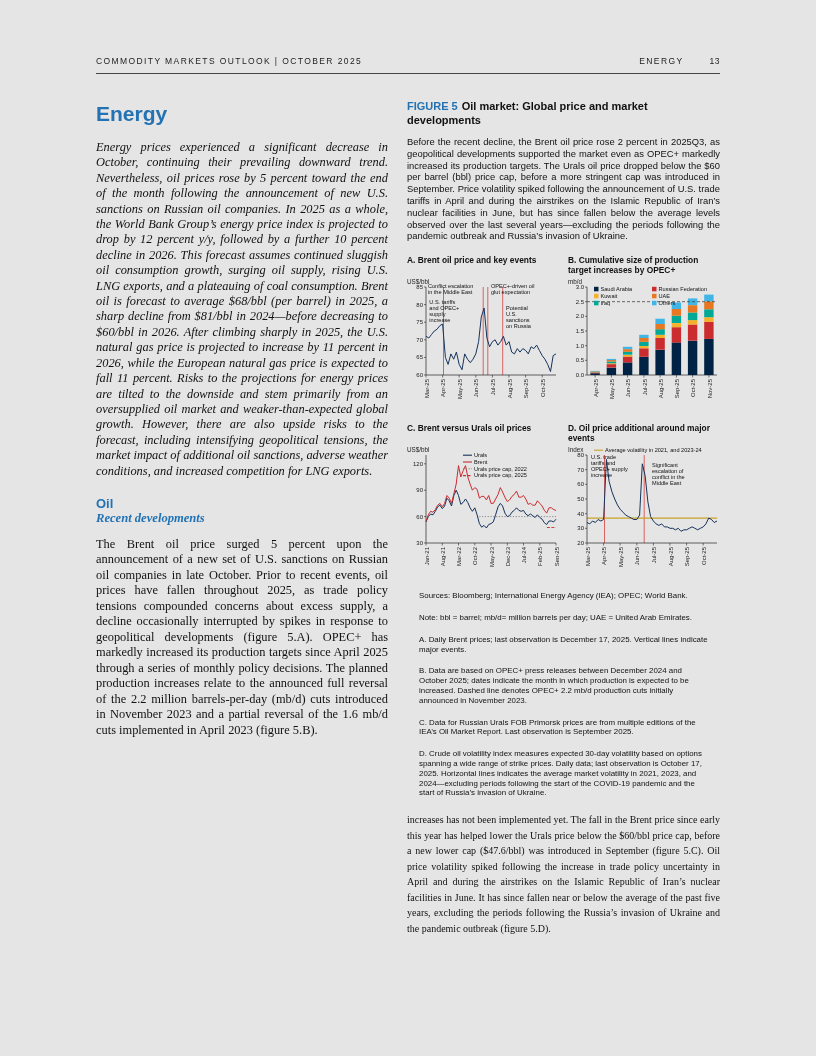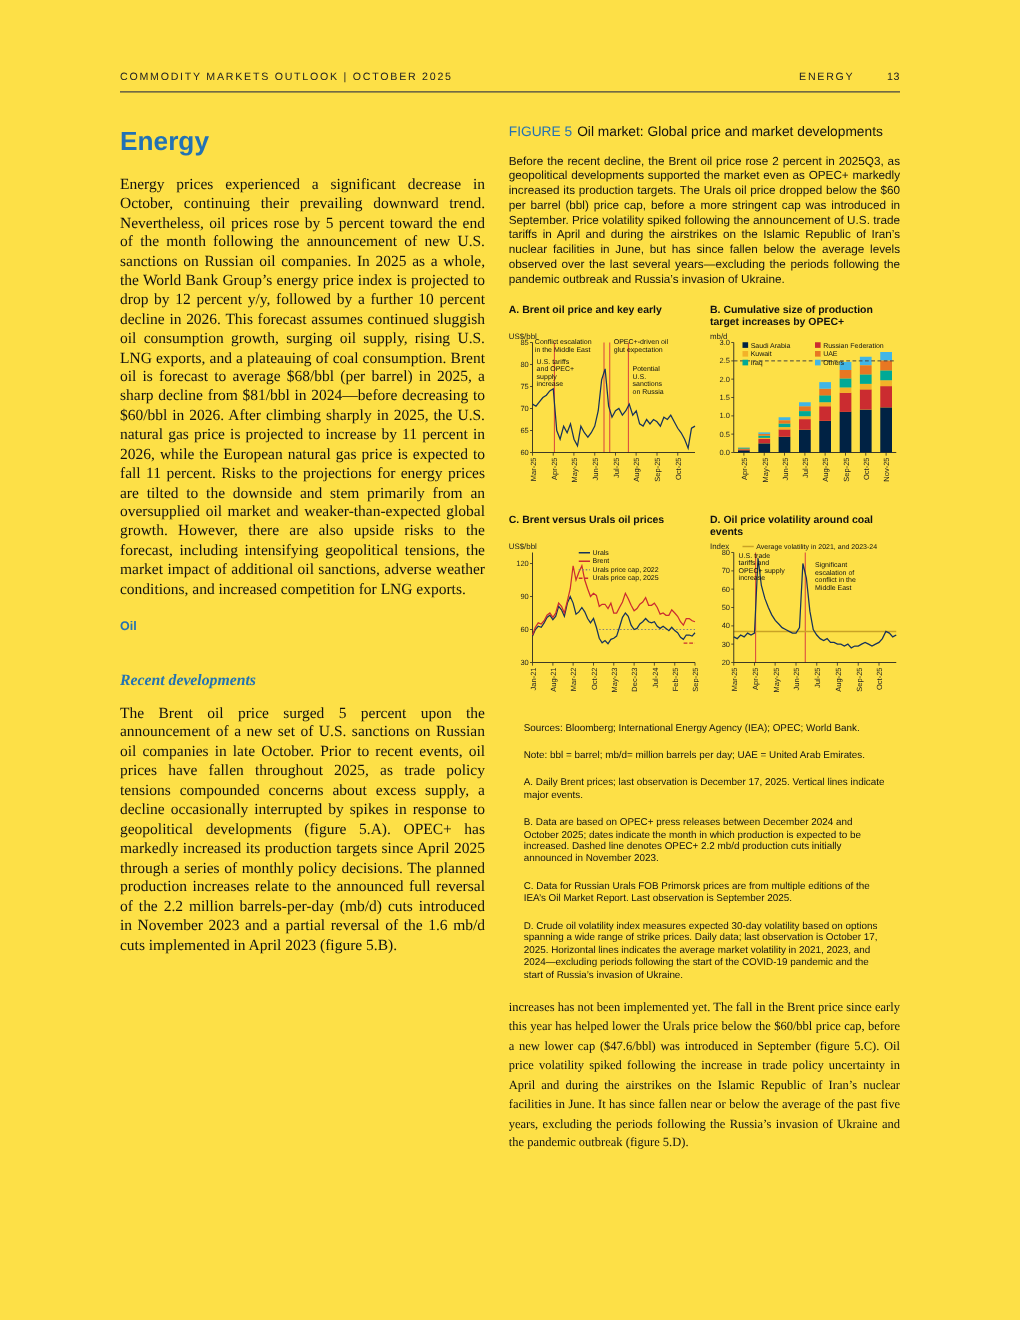--- a/index.html
+++ b/index.html
@@ -1,34 +1,34 @@
 <!DOCTYPE html>
 <html><head>
 <meta charset="utf-8">
 <style>
   *{margin:0;padding:0;box-sizing:border-box}
   html,body{background:#ffffff}
-  .page{width:816px;height:1056px;background:#fde047;position:relative;margin:0 auto;
+  .page{width:816px;height:1056px;background:#e5e5e5;position:relative;margin:0 auto;
         font-family:"Liberation Serif",serif;color:#111;overflow:hidden}
   .header{position:absolute;top:56px;left:96px;width:624px;display:flex;justify-content:space-between;
           align-items:flex-end;font-family:"Liberation Sans",sans-serif;font-size:8.5px;
           letter-spacing:1.4px;color:#222;border-bottom:1px solid #444;padding-bottom:7px}
   .header .right{display:flex;gap:26px}
   .header .pageno{font-weight:normal;letter-spacing:0.5px}
   .cols{position:absolute;top:100px;left:96px;width:624px;display:flex;gap:19px}
   .col-left{width:292px}
   .col-right{width:313px}
   h1.energy{font-family:"Liberation Sans",sans-serif;font-weight:bold;color:#2272b4;
             font-size:21px;margin:2px 0 14px}
-  .lede{font-size:12.4px;line-height:15.4px;text-align:justify}
+  .lede{font-style:italic;font-size:12.4px;line-height:15.4px;text-align:justify}
   h2.oil{font-family:"Liberation Sans",sans-serif;font-weight:bold;color:#2272b4;
-         font-size:10px;margin:17px 0 30px}
+         font-size:13px;margin:17px 0 0}
   h3.recent{font-style:italic;font-weight:bold;color:#2272b4;font-size:12.6px;margin:0 0 11px}
   p.body{font-size:12.4px;line-height:15.5px;text-align:justify;margin-bottom:13px}
-  .fig-title{font-family:"Liberation Sans",sans-serif;font-weight:normal;font-size:11px;
+  .fig-title{font-family:"Liberation Sans",sans-serif;font-weight:bold;font-size:11px;
              line-height:13.5px;margin-bottom:9px}
   .fig-label{color:#2272b4;margin-right:4px}
   .fig-caption{font-family:"Liberation Sans",sans-serif;font-size:9.4px;
                line-height:11.8px;text-align:justify;margin-bottom:13px}
   .charts{display:grid;grid-template-columns:152px 152px;column-gap:9px;row-gap:12px}
   .chart-title{font-family:"Liberation Sans",sans-serif;font-weight:bold;font-size:8.4px;
                line-height:10px;min-height:21px;margin-bottom:1px}
   .chart-svg{width:152px;height:134px}
   .chart-svg text{font-family:"Liberation Sans",sans-serif}
   .ctk{font-size:6px;fill:#222}
@@ -64,21 +64,21 @@
     </div>
 
     <div class="col-right">
       <div class="fig-title">
         <span class="fig-label">FIGURE 5</span><span>Oil market: Global price and market developments</span>
       </div>
       <p class="fig-caption">Before the recent decline, the Brent oil price rose 2 percent in 2025Q3, as geopolitical developments supported the market even as OPEC+ markedly increased its production targets. The Urals oil price dropped below the $60 per barrel (bbl) price cap, before a more stringent cap was introduced in September. Price volatility spiked following the announcement of U.S. trade tariffs in April and during the airstrikes on the Islamic Republic of Iran’s nuclear facilities in June, but has since fallen below the average levels observed over the last several years—excluding the periods following the pandemic outbreak and Russia’s invasion of Ukraine.</p>
 
       <div class="charts">
         <div class="chart-cell">
-          <div class="chart-title">A. Brent oil price and key early</div>
+          <div class="chart-title">A. Brent oil price and key events</div>
           <div class="chart-svg"><svg width="152" height="134" viewBox="0 0 152 134" xmlns="http://www.w3.org/2000/svg">
                 <text x="0" y="7" class="cunit">US$/bbl</text>
                 <line x1="36.5" y1="10" x2="36.5" y2="98" stroke="#d9403f" stroke-width="0.8"></line>
                 <line x1="76.2" y1="10" x2="76.2" y2="98" stroke="#d9403f" stroke-width="0.8"></line>
                 <line x1="80.8" y1="10" x2="80.8" y2="98" stroke="#d9403f" stroke-width="0.8"></line>
                 <line x1="95.7" y1="10" x2="95.7" y2="98" stroke="#d9403f" stroke-width="0.8"></line>
                 <line x1="17" y1="98.0" x2="19" y2="98.0" stroke="#222" stroke-width="0.6"></line>
                 <text x="16" y="100.0" class="ctk" text-anchor="end">60</text>
                 <line x1="17" y1="80.4" x2="19" y2="80.4" stroke="#222" stroke-width="0.6"></line>
                 <text x="16" y="82.4" class="ctk" text-anchor="end">65</text>
@@ -262,21 +262,21 @@
                 <text x="67" y="12" class="cleg">Urals</text>
                 <line x1="56" y1="17" x2="65" y2="17" stroke="#cb2c30" stroke-width="1.1"></line>
                 <text x="67" y="18.8" class="cleg">Brent</text>
                 <line x1="56" y1="23.8" x2="65" y2="23.8" stroke="#7f7f7f" stroke-width="1.1" stroke-dasharray="1.2,1.6"></line>
                 <text x="67" y="25.6" class="cleg">Urals price cap, 2022</text>
                 <line x1="56" y1="30.599999999999998" x2="65" y2="30.599999999999998" stroke="#cb2c30" stroke-width="1.1" stroke-dasharray="3,1.5"></line>
                 <text x="67" y="32.4" class="cleg">Urals price cap, 2025</text>
               </svg></div>
         </div>
         <div class="chart-cell">
-          <div class="chart-title">D. Oil price volatility around coal events</div>
+          <div class="chart-title">D. Oil price additional around major events</div>
           <div class="chart-svg"><svg width="152" height="134" viewBox="0 0 152 134" xmlns="http://www.w3.org/2000/svg">
                 <text x="0" y="7" class="cunit">Index</text>
                 <line x1="36.5" y1="10" x2="36.5" y2="98" stroke="#d9403f" stroke-width="0.8"></line>
                 <line x1="76.2" y1="10" x2="76.2" y2="98" stroke="#d9403f" stroke-width="0.8"></line>
                 <line x1="19.0" y1="73.1" x2="149.0" y2="73.1" stroke="#c9a227" stroke-width="1.2"></line>
                 <line x1="17" y1="98.0" x2="19" y2="98.0" stroke="#222" stroke-width="0.6"></line>
                 <text x="16" y="100.0" class="ctk" text-anchor="end">20</text>
                 <line x1="17" y1="83.3" x2="19" y2="83.3" stroke="#222" stroke-width="0.6"></line>
                 <text x="16" y="85.3" class="ctk" text-anchor="end">30</text>
                 <line x1="17" y1="68.7" x2="19" y2="68.7" stroke="#222" stroke-width="0.6"></line>

